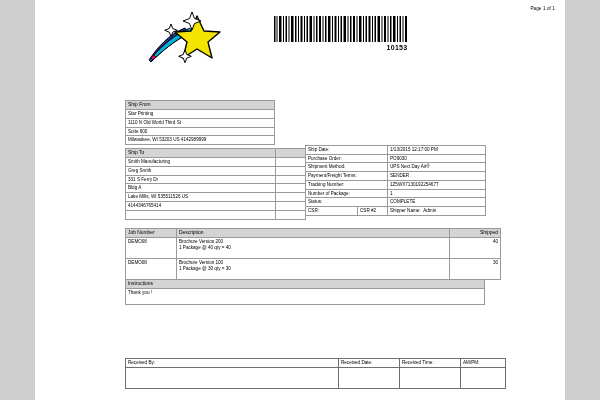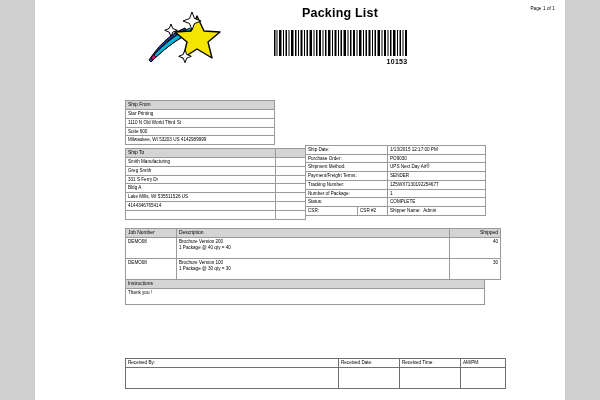--- a/index.html
+++ b/index.html
@@ -179,21 +179,20 @@
 
         <polygon points="52,10 59,25 75,26 63,36 67,52 52,43 38,52 42,36 30,26 46,25" fill="#f5e400" stroke="#000" stroke-width="1.4" stroke-linejoin="round"></polygon>
 
         <path d="M47 6 L49.5 12.5 L56 15 L49.5 17.5 L47 24 L44.5 17.5 L38 15 L44.5 12.5 Z" fill="#ffffff" stroke="#000" stroke-width="1"></path>
         <path d="M26 18 L27.8 22.5 L32.3 24.3 L27.8 26.1 L26 30.6 L24.2 26.1 L19.7 24.3 L24.2 22.5 Z" fill="#ffffff" stroke="#000" stroke-width="1"></path>
         <path d="M40 44 L41.8 48.5 L46.3 50.3 L41.8 52.1 L40 56.6 L38.2 52.1 L33.7 50.3 L38.2 48.5 Z" fill="#ffffff" stroke="#000" stroke-width="1"></path>
       </svg>
     </div>
 
     <div id="title-block">
-      <div class="doc-title">Packing List</div>
       <div id="barcode-wrap">
         <svg id="barcode" viewBox="0 0 270 52" preserveAspectRatio="none">
           <rect x="0" y="0" width="270" height="52" fill="#ffffff"></rect>
           <g fill="#000000">
             <rect x="2" y="0" width="3" height="52"></rect>
               <rect x="7" y="0" width="2" height="52"></rect>
             <rect x="12" y="0" width="5" height="52"></rect>
               <rect x="20" y="0" width="2" height="52"></rect>
             <rect x="25" y="0" width="3" height="52"></rect>
               <rect x="31" y="0" width="2" height="52"></rect>

